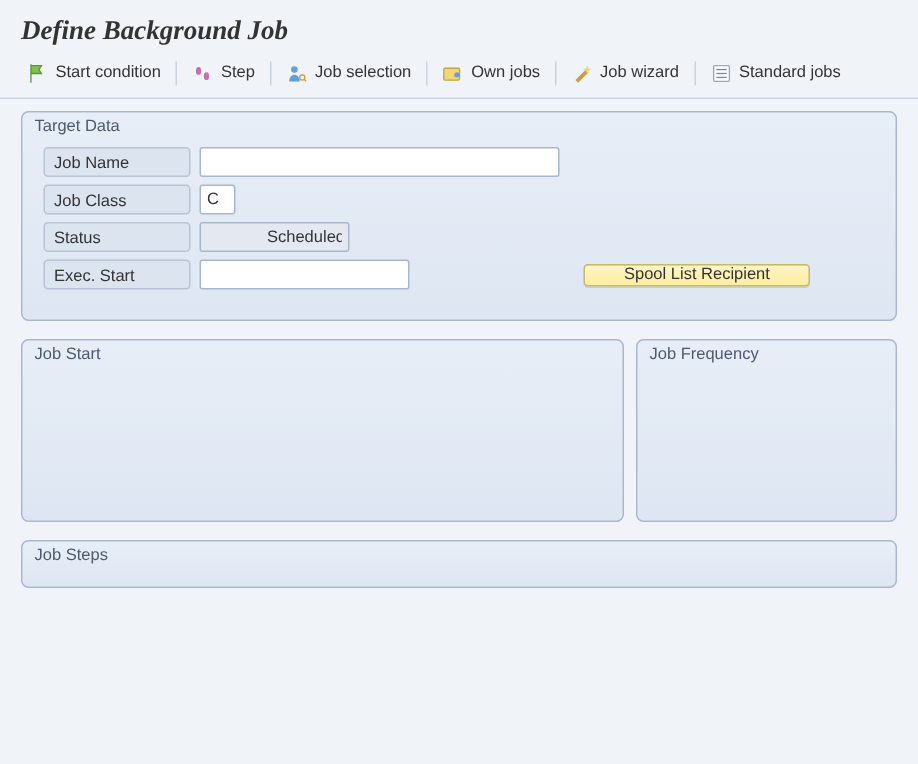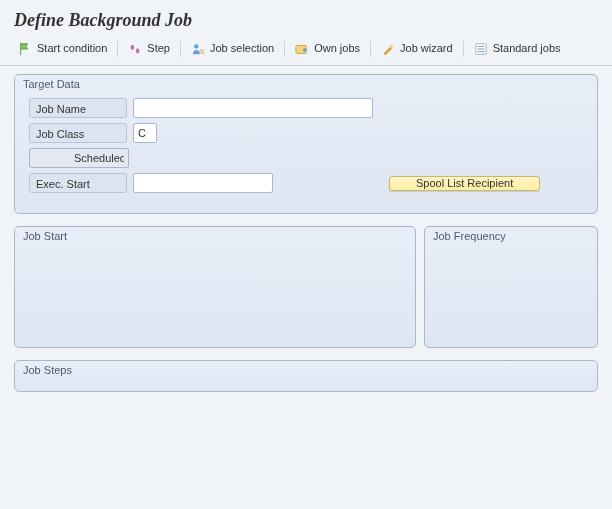--- a/index.html
+++ b/index.html
@@ -218,20 +218,21 @@
           <div class="field-label">Job Name</div>
           <input class="field-input w-long" value="" style="">
         </div>
 
         <div class="form-row">
           <div class="field-label">Job Class</div>
           <input class="field-input w-short" value="C" style="">
         </div>
 
         <div class="form-row">
+          <div class="field-label">Status</div>
           <input class="field-input readonly w-med" readonly="" value="Scheduled" style="">
         </div>
 
         <div class="form-row">
           <div class="field-label">Exec. Start</div>
           <input class="field-input w-target" value="" style="">
           <button class="pushbutton">Spool List Recipient</button>
         </div>
 
       </div>

